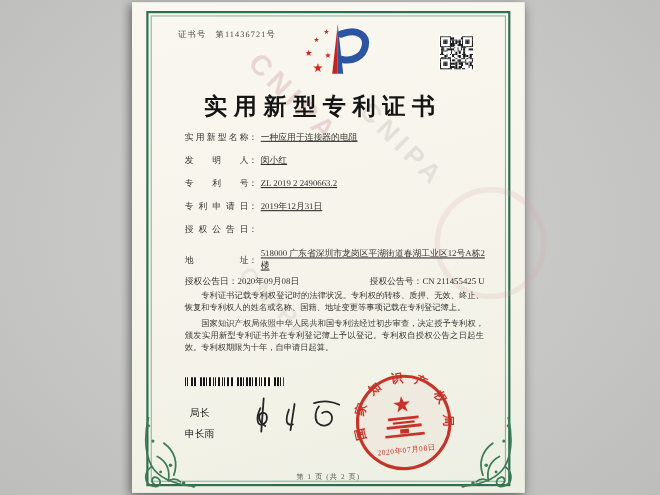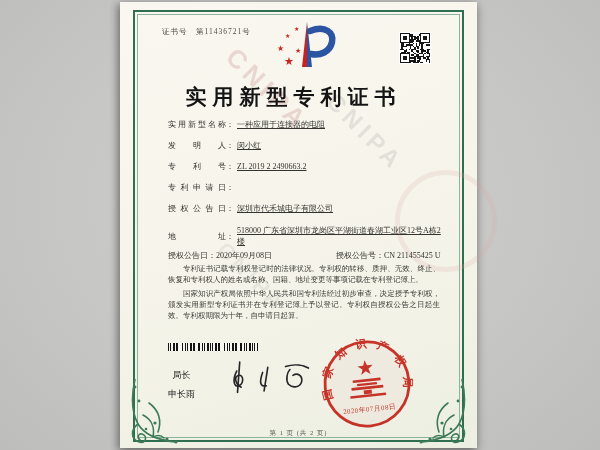--- a/index.html
+++ b/index.html
@@ -531,25 +531,25 @@
         <span class="val">闵小红</span>
       </div>
       <div class="frow" style="top:42px">
         <span class="lbl">专利号</span>
           <span class="cln">：</span>
         <span class="val">ZL 2019 2 2490663.2</span>
       </div>
       <div class="frow" style="top:63px">
         <span class="lbl">专利申请日</span>
           <span class="cln">：</span>
+        <span class="val">2019年12月31日</span>
       </div>
       <div class="frow" style="top:84px">
         <span class="lbl">授权公告日</span>
           <span class="cln">：</span>
-        <span class="val">深圳市代禾城电子有限公司</span>
       </div>
       <div class="frow" style="top:106px">
         <span class="lbl">地址</span>
           <span class="cln">：</span>
         <span class="val">518000 广东省深圳市龙岗区平湖街道春湖工业区12号A栋2楼</span>
       </div>
     </div>
 
     <div class="grant">
       <div class="pair1" style="display:flex">

